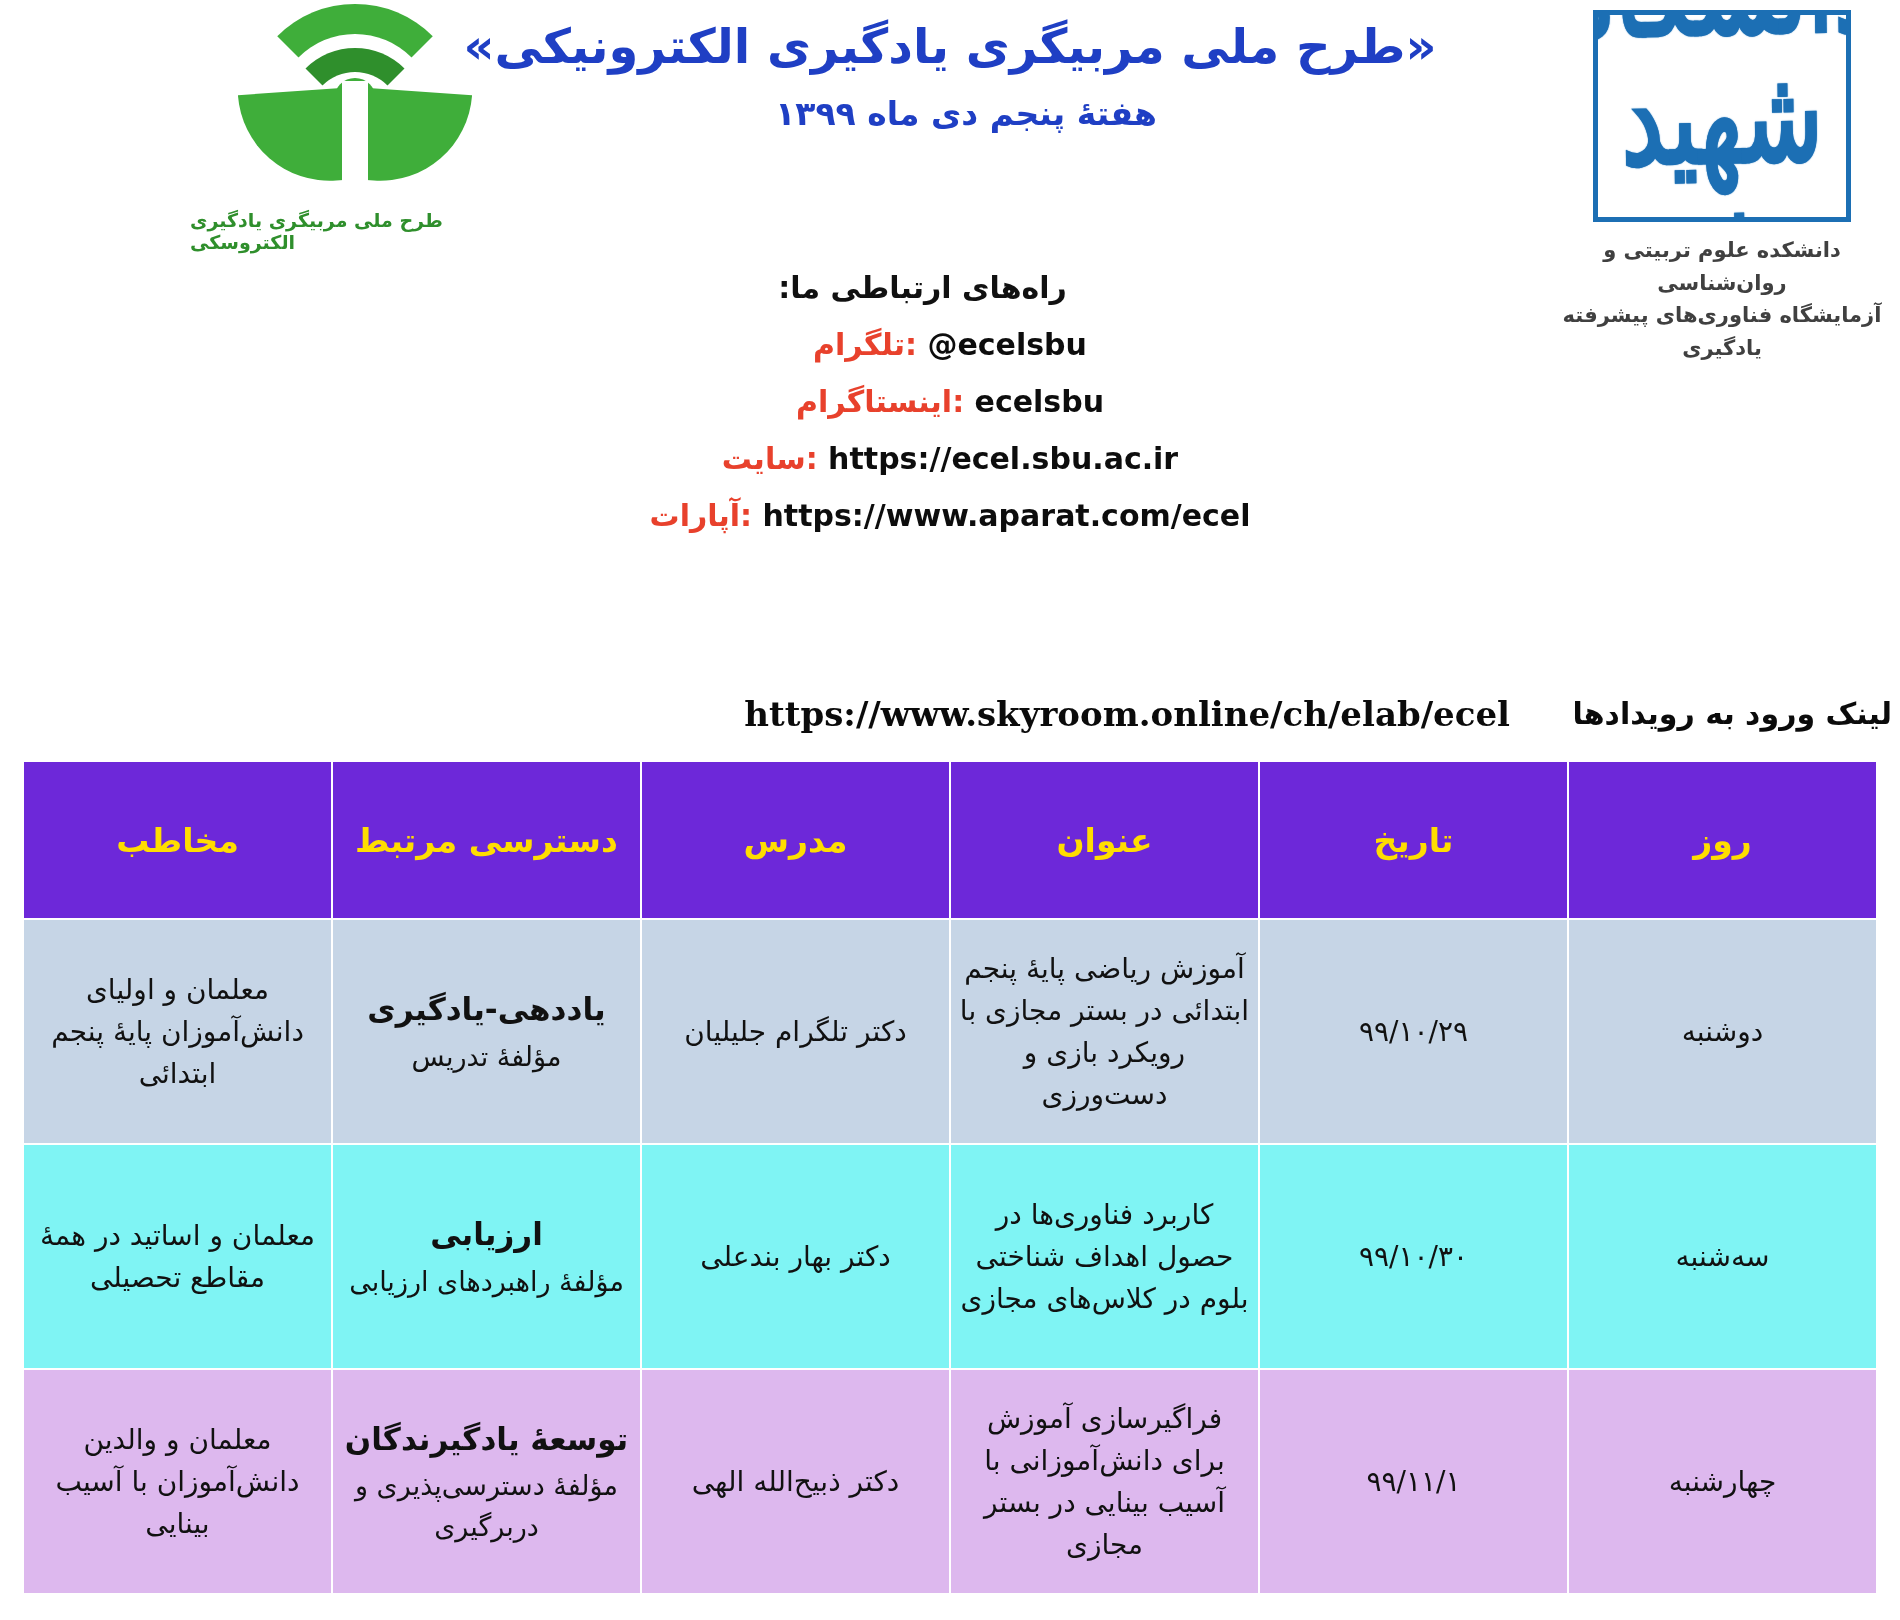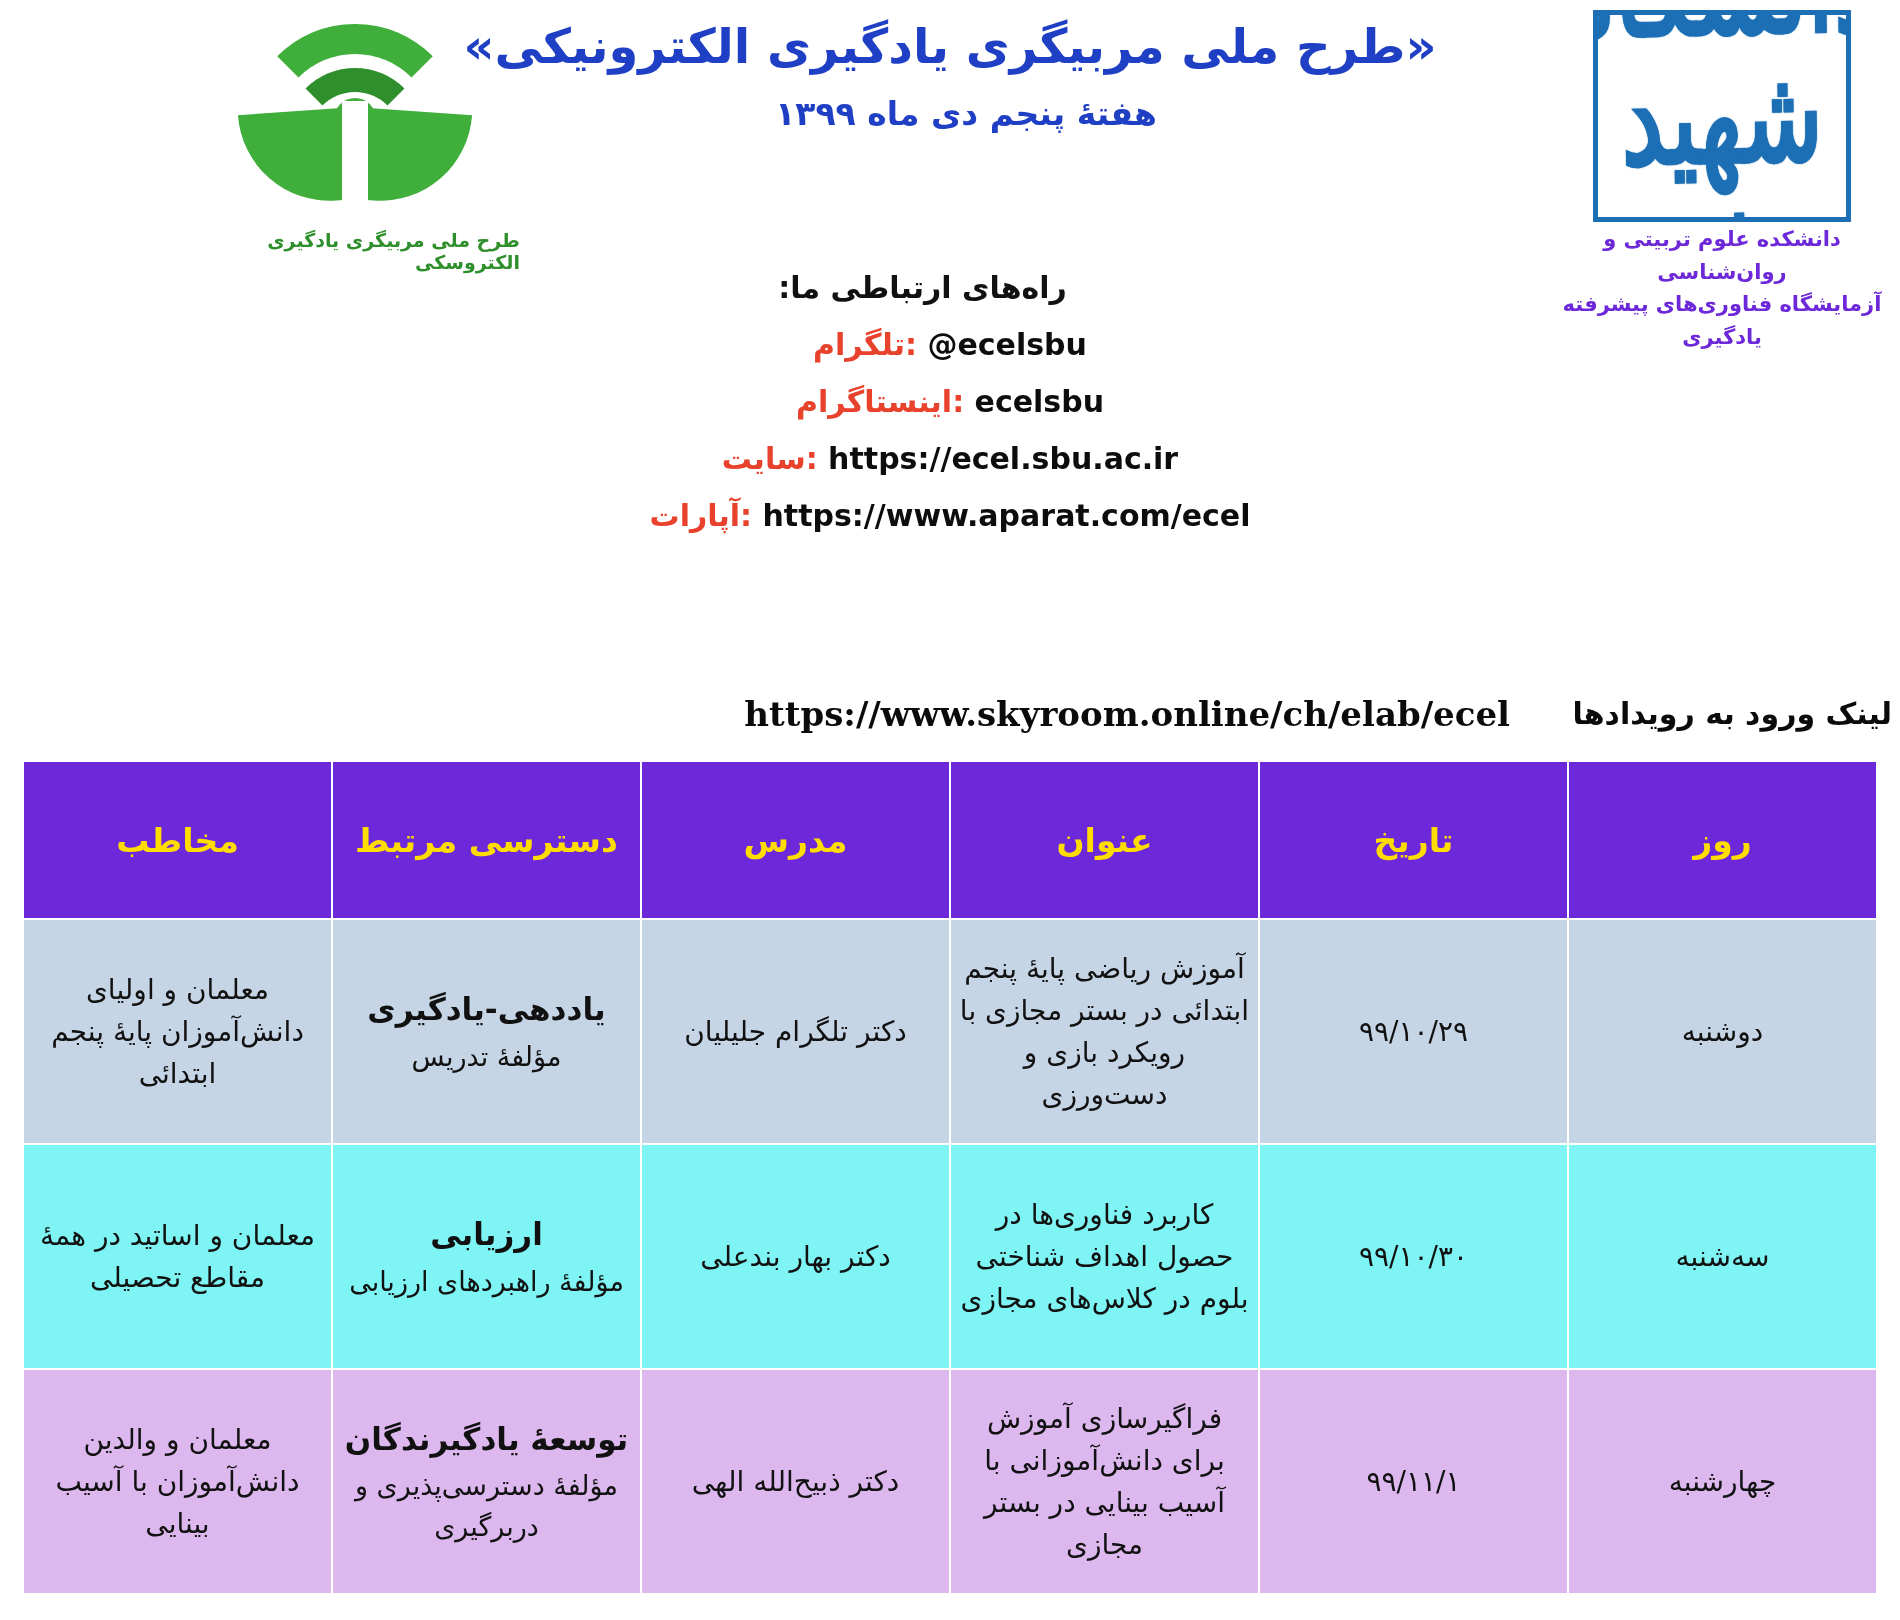--- a/index.html
+++ b/index.html
@@ -47,22 +47,22 @@
     font-size: 95px;
     line-height: 1;
     letter-spacing: -6px;
     display: flex;
     align-items: center;
     justify-content: center;
     transform: scaleY(1.35) rotate(-1deg);
     text-shadow: 0 0 1px #1c6fb4;
   }
   .faculty-lines {
-    margin-top: 1px;
-    color: #6d28d9;
+    margin-top: 12px;
+    color: #404040;
     font-size: 21px;
     font-weight: bold;
     line-height: 1.55;
     direction: rtl;
     text-align: center;
   }
 
   .title-block {
     position: absolute;
     top: 18px;
@@ -79,24 +79,24 @@
   .sub-title {
     color: #1f3fc4;
     font-size: 33px;
     font-weight: bold;
     margin-top: 20px;
     padding-left: 32px;
   }
 
   .logo-right {
     position: absolute;
-    top: 20px;
+    top: 0;
     left: 190px;
     width: 330px;
-    text-align: right;
+    text-align: left;
   }
   .ecel-mark {
     width: 240px;
     height: 205px;
     margin: 0 auto;
     position: relative;
   }
   .ecel-mark .arc-outer,
   .ecel-mark .arc-inner {
     position: absolute;

